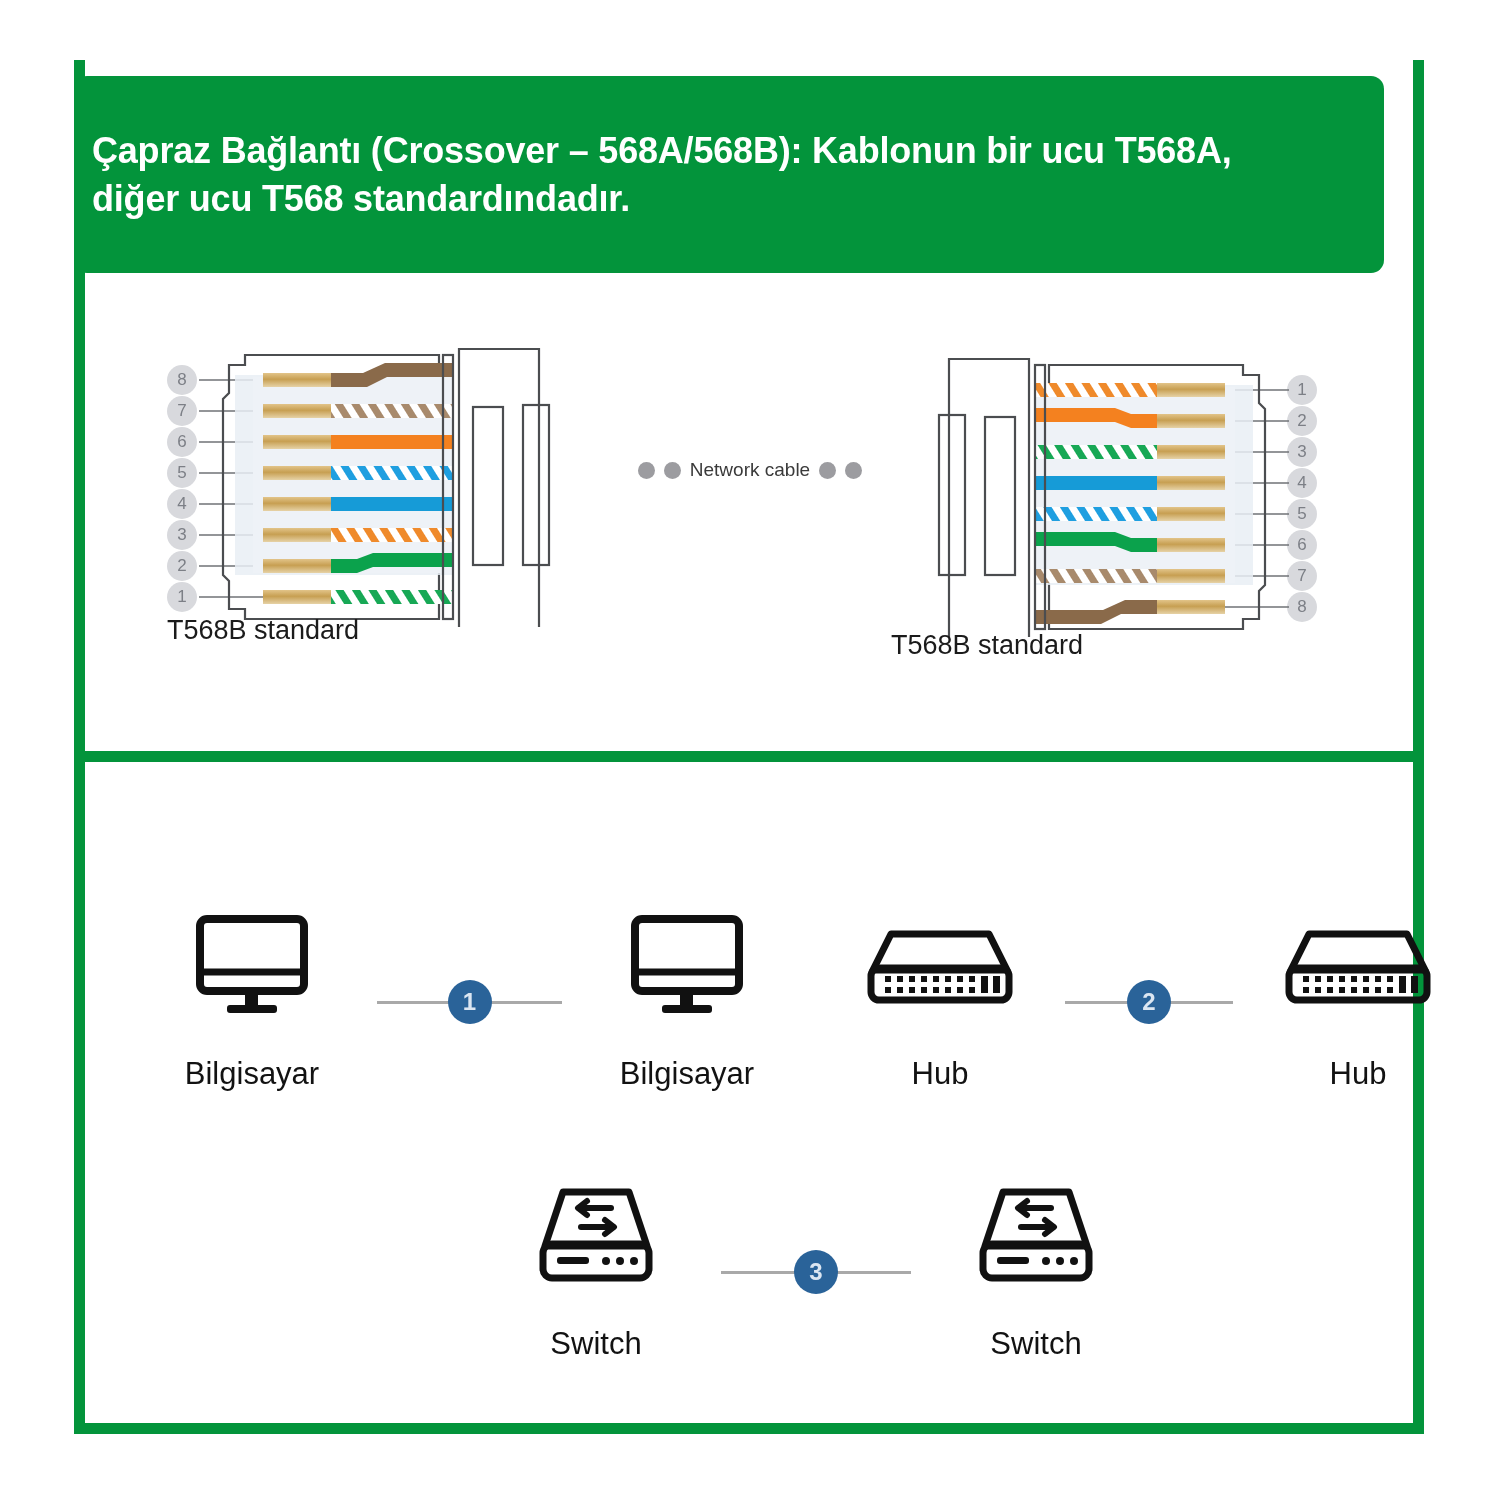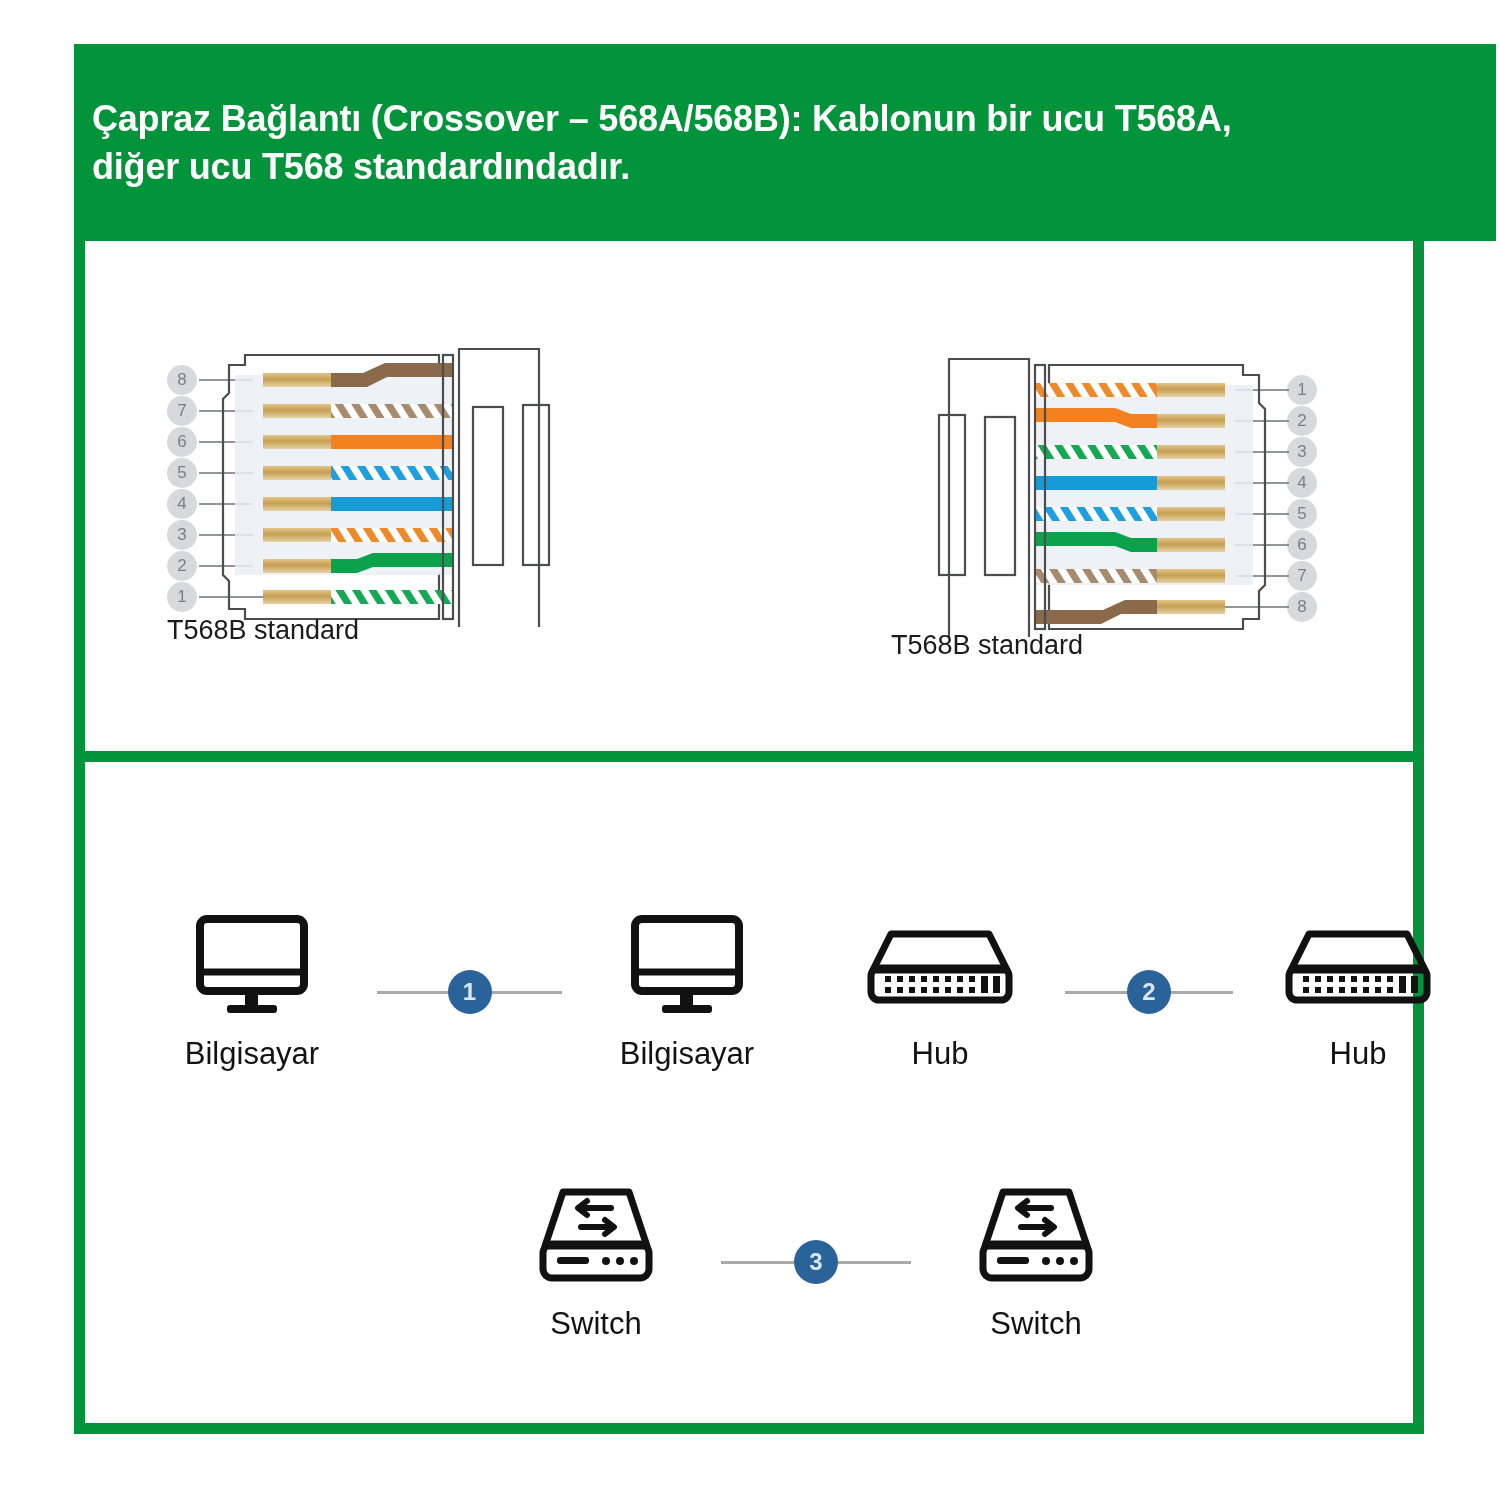--- a/index.html
+++ b/index.html
@@ -15,24 +15,24 @@
   .card {
     position: absolute;
     left: 74px; top: 60px;
     width: 1350px; height: 1374px;
     border: 11px solid var(--green, #03943B);
     border-top: 0;
     background: #ffffff;
   }
   .card-header {
     position: absolute;
-    left: 74px; top: 44px;
-    width: 1422px; height: 197px;
+    left: 74px; top: 76px;
+    width: 1310px; height: 197px;
     background: var(--green, #03943B);
-    display: flex; align-items: center;
+    display: flex; align-items: center; border-radius: 13px;
   }
   .card-header-text {
     color: #ffffff;
     font-size: 36px;
     font-weight: bold;
     line-height: 1.33;
     letter-spacing: -0.2px;
     padding: 0 36px 0 18px;
     white-space: pre-line;
   }
@@ -102,21 +102,21 @@
     width: 1328px; height: 661px;
   }
   .device-row { position: absolute; display: flex; align-items: flex-start; }
   .device-pair { display: flex; align-items: center; }
   .device {
     width: 250px;
     display: flex; flex-direction: column; align-items: center;
   }
   .device-icon { height: 108px; display: flex; align-items: center; justify-content: center; }
   .device-label {
-    margin-top: 16px;
+    margin-top: 36px;
     font-size: 31px;
     color: #121212;
     font-family: "Liberation Sans", sans-serif;
     white-space: nowrap;
   }
   .link {
     position: relative;
     display: flex; align-items: center; justify-content: center;
     height: 108px;
   }
@@ -240,20 +240,27 @@
             <rect x="276" y="8" width="10" height="264"></rect>
             <path d="M292 2 L372 2 L372 290 L292 290 Z"></path>
             <rect x="306" y="60" width="30" height="158"></rect>
             <rect x="356" y="58" width="26" height="160"></rect>
           </g>
         </svg>
       </div>
       <div class="conn-caption">T568B standard</div>
     </div>
 
+    <div class="cable-label">
+      <span class="cable-dot"></span>
+      <span class="cable-dot"></span>
+      <span class="cable-text">Network cable</span>
+      <span class="cable-dot"></span>
+      <span class="cable-dot"></span>
+    </div>
 
     <div class="connector connector-right">
       <div class="pin-col" style="left:396px; top:28px;">
         <div class="pin-bubble" style="top:0px">1</div>
         <div class="pin-bubble" style="top:31px">2</div>
         <div class="pin-bubble" style="top:62px">3</div>
         <div class="pin-bubble" style="top:93px">4</div>
         <div class="pin-bubble" style="top:124px">5</div>
         <div class="pin-bubble" style="top:155px">6</div>
         <div class="pin-bubble" style="top:186px">7</div>

